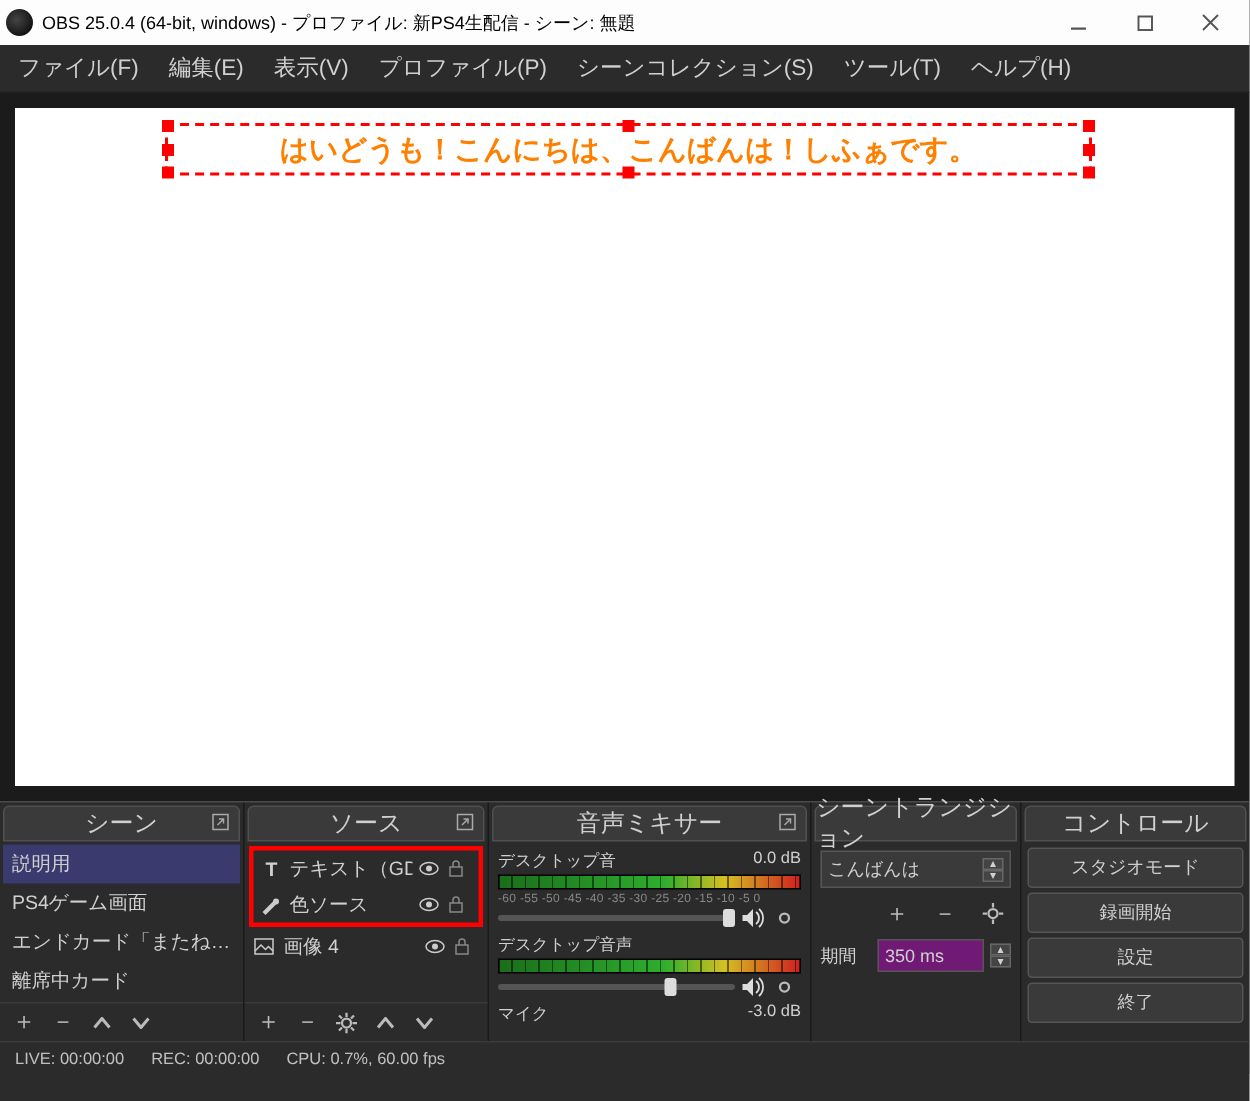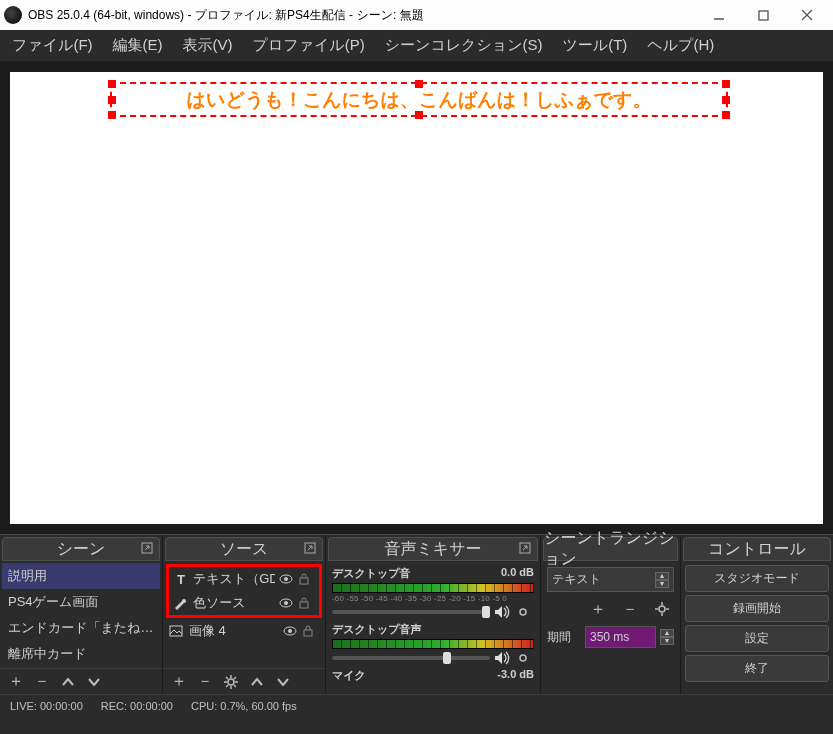--- a/index.html
+++ b/index.html
@@ -56,21 +56,21 @@
 .source-list .src { display: flex; align-items: center; padding: 3px 4px; gap: 4px; font-size: 13px; cursor: pointer; }
 .source-list .src .sicon { width: 16px; text-align: center; }
 .source-list .src .slabel { flex: 1; white-space: nowrap; overflow: hidden; }
 .source-list .src .svis { width: 16px; text-align: center; }
 .source-list .src .slock { width: 16px; text-align: center; color: #888; }
 .src-highlight { border: 3px solid #ff0000; margin: 1px; padding: 0; }
 
 
 .panel.mixer { width: 215px; }
 .mixer-ch { padding: 3px 4px 0 4px; }
-.mixer-ch .mlabel { display: flex; justify-content: space-between; font-size: 11px; color: #d0d0d0; font-weight: bold; }
+.mixer-ch .mlabel { display: flex; justify-content: space-between; font-size: 11px; color: #d0d0d0; }
 .mixer-ch .meter { height: 10px; background: linear-gradient(to right, #1a6e1a 0%, #2eae2e 55%, #d6c020 75%, #d02020 100%); position: relative; margin-top: 2px; border: 1px solid #000; }
 .mixer-ch .meter::after { content: ""; position: absolute; inset: 0; background: repeating-linear-gradient(to right, transparent 0 8px, rgba(0,0,0,0.5) 8px 9px); }
 .mixer-ch .scale { font-size: 8px; color: #888; letter-spacing: 0.2px; margin-top: 1px; }
 .mixer-ch .ctrls { display: flex; align-items: center; gap: 4px; margin-top: 2px; }
 .mixer-ch .slider { flex: 1; height: 4px; background: #555; position: relative; border-radius: 2px; }
 .mixer-ch .slider .thumb { position: absolute; top: -4px; width: 8px; height: 12px; background: #ddd; border-radius: 2px; }
 .mixer-ch .micon { width: 18px; text-align: center; cursor: pointer; }
 
 
 .panel.transitions { width: 140px; }
@@ -348,21 +348,21 @@
     </div>
   </div>
 
   <div class="panel transitions">
     <div class="panel-header">
       <span>シーントランジション</span>
     </div>
     <div class="panel-body trans-body">
       <div class="trans-row">
         <div class="trans-select">
-          <span>テキスト</span>
+          <span>こんばんは</span>
           <span class="updown">
               <span class="u">▴</span>
               <span class="d">▾</span>
             </span>
         </div>
       </div>
       <div class="trans-row" style="justify-content:flex-end; gap:8px;">
         <div class="tool-btn">＋</div>
         <div class="tool-btn">－</div>
         <div class="tool-btn">

